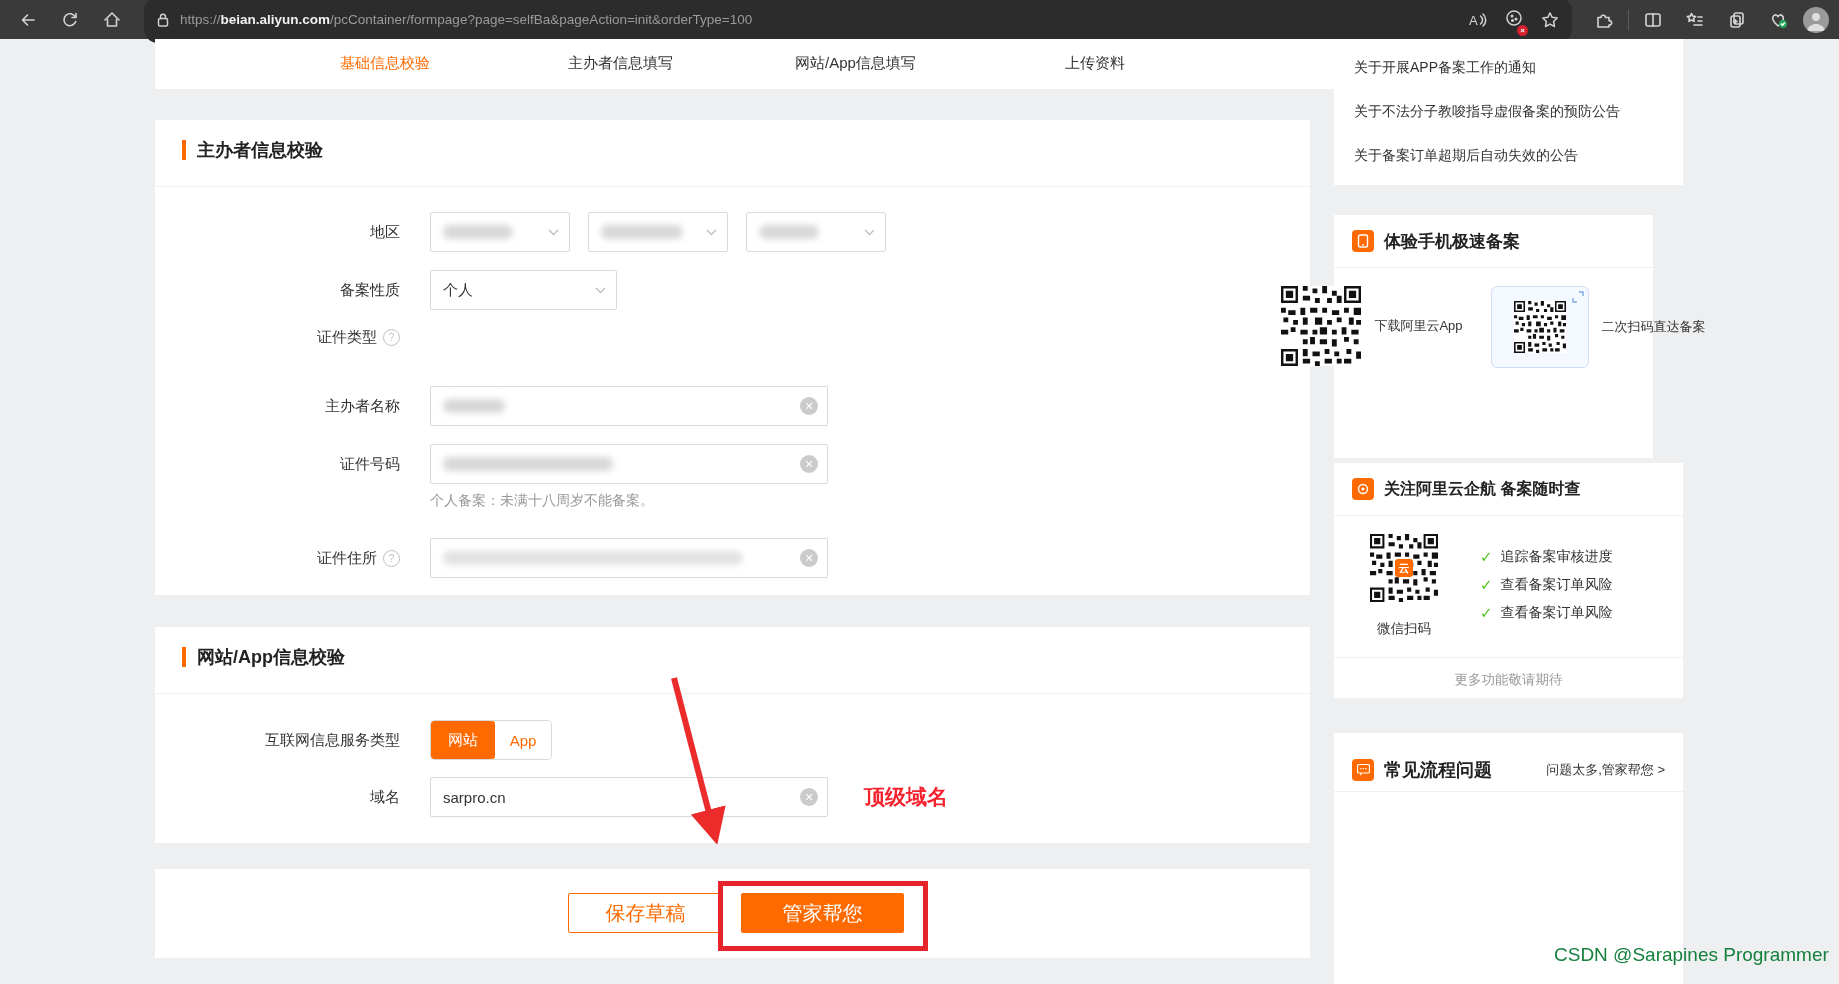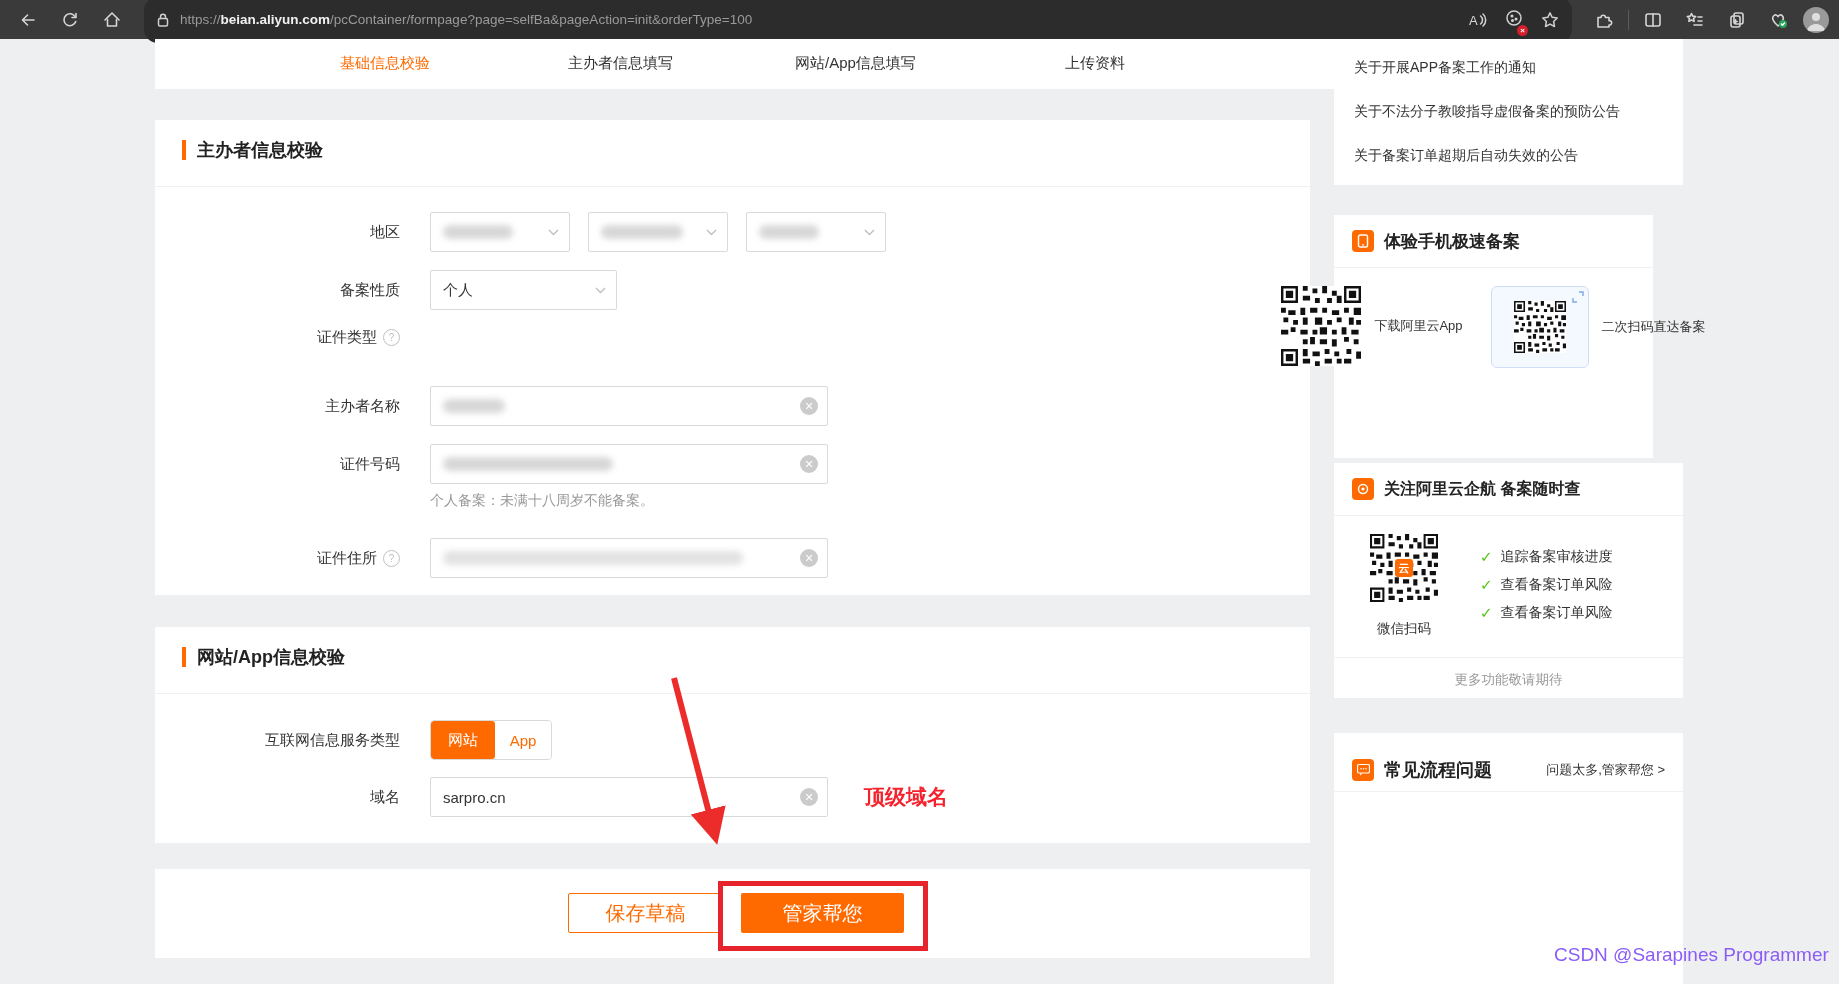--- a/index.html
+++ b/index.html
@@ -89,21 +89,21 @@
   .feat-row{display:flex;align-items:center;gap:8px;font-size:14px;color:#333;white-space:nowrap;}
   .check{color:#52c41a;font-size:15px;font-weight:bold;}
   .wc-foot-div{position:absolute;left:0;right:0;top:194px;border-top:1px solid #f0f0f0;}
   .wc-foot{position:absolute;left:0;right:0;top:208px;text-align:center;font-size:13.5px;color:#9a9a9a;}
   .faq-h{display:flex;align-items:center;padding:16px 18px 0 18px;gap:10px;height:42px;box-sizing:content-box;}
   .faq-more{margin-left:auto;font-size:13px;color:#333;white-space:nowrap;}
   .faq-list{padding:0 20px;}
   .faq-item{height:47px;display:flex;align-items:center;font-size:15px;color:#333;white-space:nowrap;}
   .faq-item + .faq-item{border-top:1px dotted #ddd;}
   .faq-div{border-top:1px solid #f0f0f0;margin-top:0;}
-  .watermark{position:absolute;left:1554px;top:944px;font-size:19px;color:#8b5cf6;white-space:nowrap;z-index:60;}
+  .watermark{position:absolute;left:1554px;top:944px;font-size:19px;color:#15803d;white-space:nowrap;z-index:60;}
   .overlay{position:absolute;left:0;top:0;width:1839px;height:984px;pointer-events:none;z-index:50;}
 </style>
 </head>
 <body>
 
 <div id="app">
 
   <svg width="0" height="0" style="position:absolute">
     <defs>
       <g id="qrsym">

